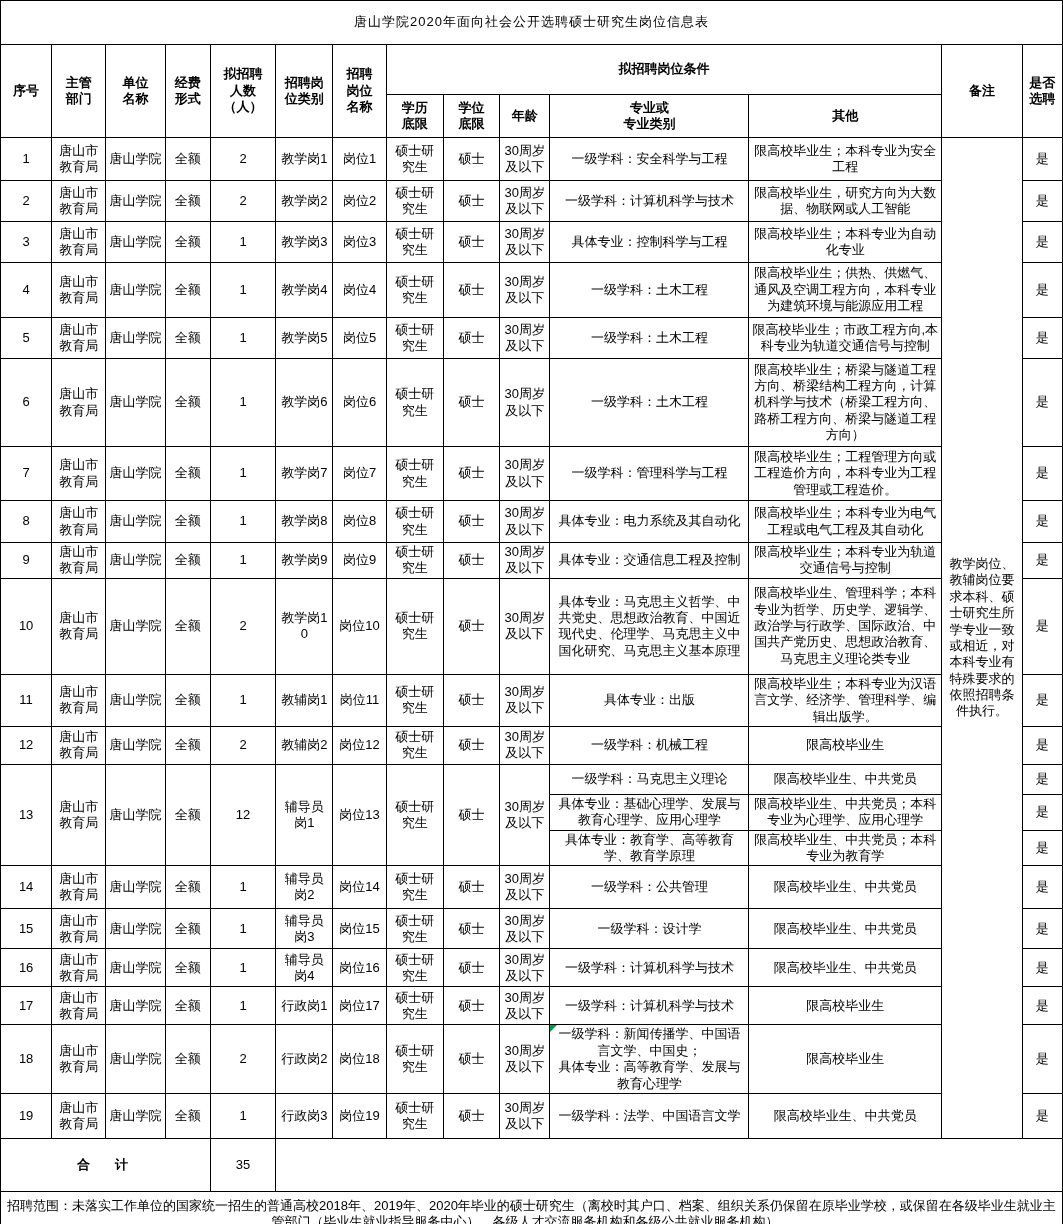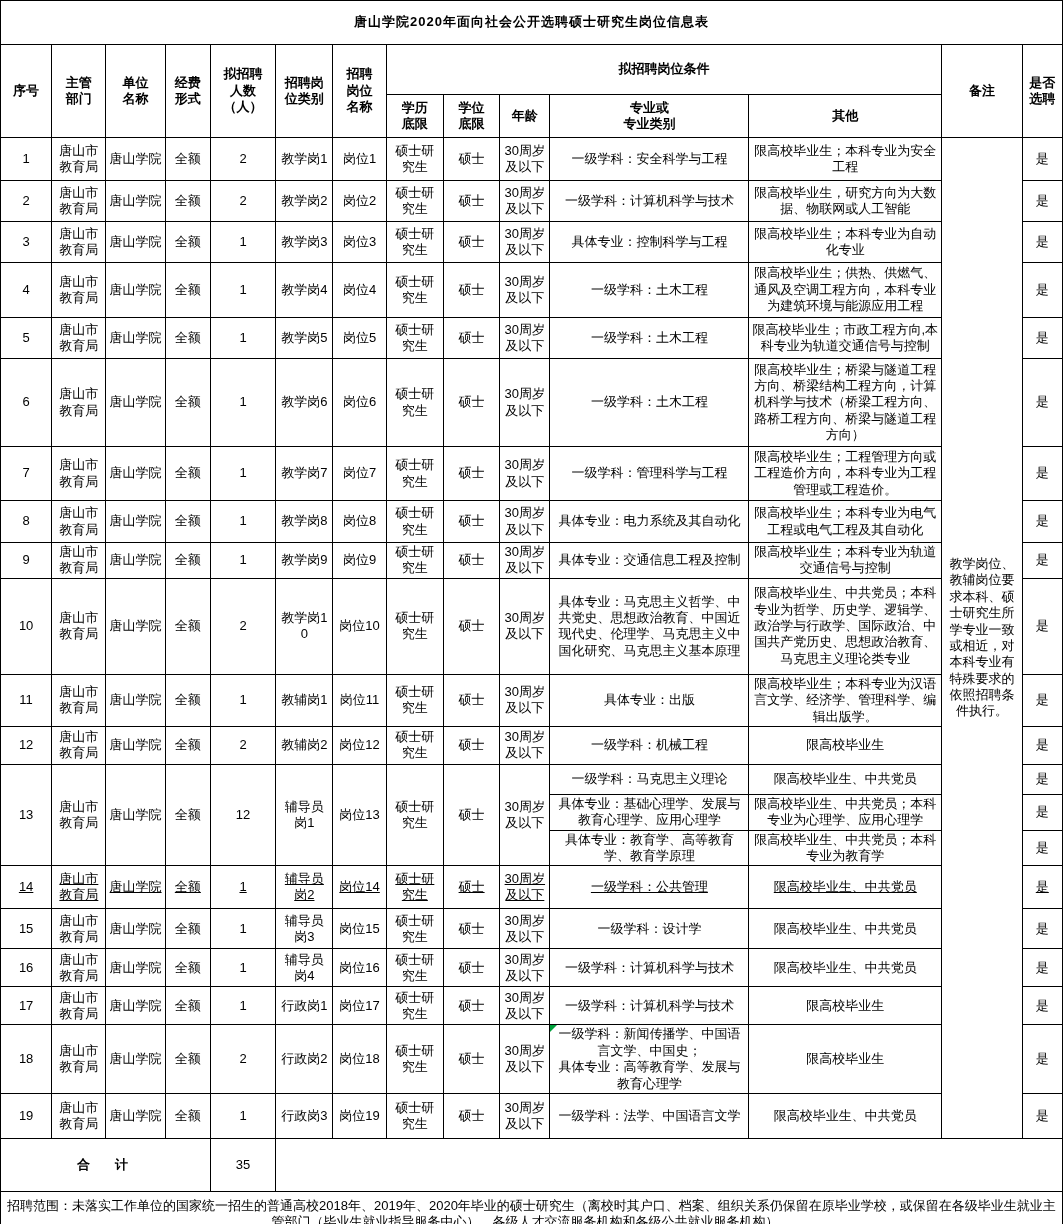--- a/index.html
+++ b/index.html
@@ -25,21 +25,21 @@
     text-align: center;
     vertical-align: middle;
     padding: 1px 3px;
     white-space: pre-line;
     overflow: hidden;
     word-break: break-all;
   }
   td.title-cell {
     border-bottom: 2px solid #000;
     font-size: 29px;
-    font-weight: bold;
+    font-weight: normal;
     height: 41px;
     letter-spacing: 1px;
     padding: 2px 0;
   }
   td.hdr {
     font-weight: bold;
     font-size: 14px;
   }
   td.left {
     text-align: left;
@@ -276,21 +276,21 @@
         <td>唐山市教育局</td>
         <td>唐山学院</td>
         <td>全额</td>
         <td>2</td>
         <td>教学岗10</td>
         <td>岗位10</td>
         <td>硕士研究生</td>
         <td>硕士</td>
         <td>30周岁及以下</td>
         <td class="left">具体专业：马克思主义哲学、中共党史、思想政治教育、中国近现代史、伦理学、马克思主义中国化研究、马克思主义基本原理</td>
-        <td class="left">限高校毕业生、中共党员；本科专业为哲学、历史学、逻辑学、政治学与行政学、国际政治、中国共产党历史、思想政治教育、马克思主义理论类专业</td>
+        <td class="left">限高校毕业生、管理科学；本科专业为哲学、历史学、逻辑学、政治学与行政学、国际政治、中国共产党历史、思想政治教育、马克思主义理论类专业</td>
         <td>是</td>
       </tr>
       <tr style="height: 45px;">
         <td>11</td>
         <td>唐山市教育局</td>
         <td>唐山学院</td>
         <td>全额</td>
         <td>1</td>
         <td>教辅岗1</td>
         <td>岗位11</td>
@@ -334,21 +334,21 @@
       <tr style="height: 34px;">
         <td class="left">具体专业：基础心理学、发展与教育心理学、应用心理学</td>
         <td class="left">限高校毕业生、中共党员；本科专业为心理学、应用心理学</td>
         <td>是</td>
       </tr>
       <tr style="height: 35px;">
         <td class="left">具体专业：教育学、高等教育学、教育学原理</td>
         <td class="left">限高校毕业生、中共党员；本科专业为教育学</td>
         <td>是</td>
       </tr>
-      <tr style="height: 43px; text-decoration: underline;">
+      <tr style="height: 43px;">
         <td>14</td>
         <td>唐山市教育局</td>
         <td>唐山学院</td>
         <td>全额</td>
         <td>1</td>
         <td>辅导员岗2</td>
         <td>岗位14</td>
         <td>硕士研究生</td>
         <td>硕士</td>
         <td>30周岁及以下</td>

